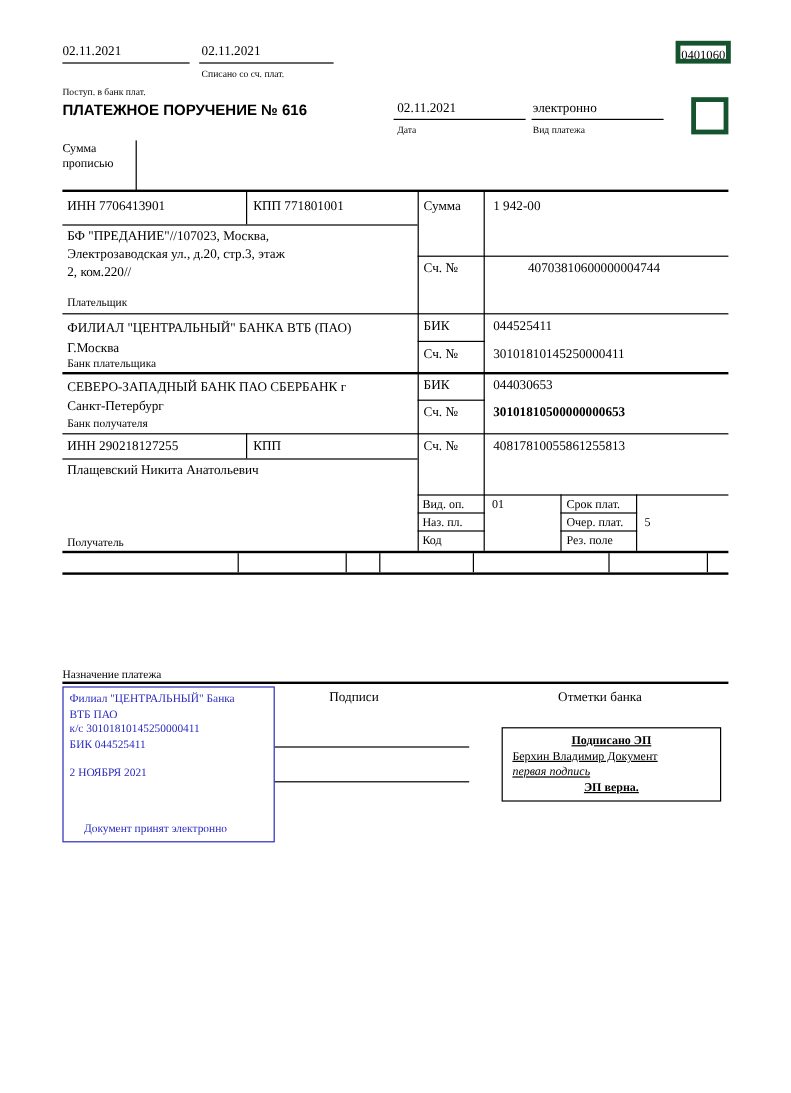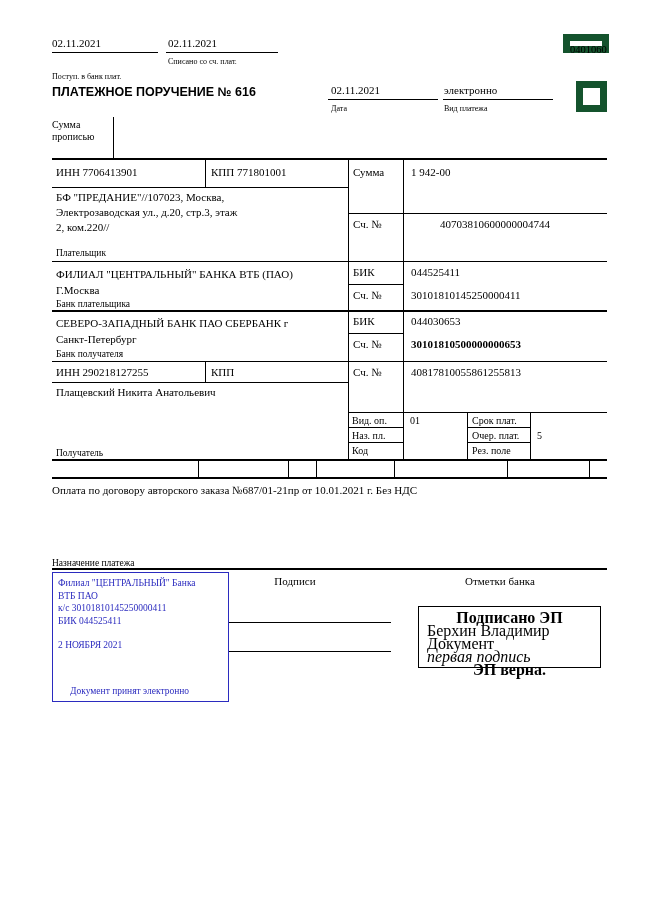--- a/index.html
+++ b/index.html
@@ -10,28 +10,28 @@
   }
   .abs { position:absolute; }
   .hl { position:absolute; background:#000; height:1px; }
   .hl2 { position:absolute; background:#000; height:2px; }
   .vl { position:absolute; background:#000; width:1px; }
   .t11 { font-size:11px; line-height:13px; }
   .t10 { font-size:10px; line-height:12px; }
   .lab { font-size:9.5px; line-height:11px; }
   .tiny { font-size:8px; line-height:9px; }
   .title { font-family:"Liberation Sans", sans-serif; font-size:12.5px; font-weight:bold; }
-  .box { position:absolute; border:7px solid #14532d; box-sizing:border-box; }
+  .box { position:absolute; border:4px solid #14532d; box-sizing:border-box; }
   .center { text-align:center; }
   .stamp {
     position:absolute; border:1px solid #2b2bbf; color:#2b2bbf; box-sizing:border-box;
     font-size:9.5px; line-height:12.5px; padding:4px 5px; display:flex; flex-direction:column;
   }
   .stamp .note { margin-top:auto;margin-left:12px; }
-  .esign-box { position:absolute; border:1px solid #000; box-sizing:border-box; padding:4px 8px; font-size:16px; line-height:13px; }
+  .esign-box { position:absolute; border:1px solid #000; box-sizing:border-box; padding:4px 8px; font-size:10px; line-height:13px;text-decoration:underline; }
   .bold { font-weight:bold; }
   .ital { font-style:italic; }
 </style>
 </head>
 <body>
 
 <div class="page">
 
   <div class="abs t11" style="left:52px; top:37px;">02.11.2021</div>
   <div class="hl" style="left:52px; top:52px; width:106px;"></div>
@@ -142,21 +142,20 @@
   <div class="hl2" style="left:52px; top:459px; width:555px;"></div>
 
   <div class="vl" style="left:198px; top:461px; height:16px;"></div>
   <div class="vl" style="left:288px; top:461px; height:16px;"></div>
   <div class="vl" style="left:316px; top:461px; height:16px;"></div>
   <div class="vl" style="left:394px; top:461px; height:16px;"></div>
   <div class="vl" style="left:507px; top:461px; height:16px;"></div>
   <div class="vl" style="left:589px; top:461px; height:16px;"></div>
   <div class="hl2" style="left:52px; top:477px; width:555px;"></div>
 
-  <div class="abs t11" style="left:52px; top:484px; width:560px;">Оплата по договору авторского заказа №687/01-21пр от 10.01.2021 г. Без НДС</div>
   <div class="abs lab" style="left:52px; top:558px;">Назначение платежа</div>
   <div class="hl2" style="left:52px; top:568px; width:555px;"></div>
 
   <div class="stamp" style="left:52px; top:572px; width:177px; height:130px;">
     <div>Филиал "ЦЕНТРАЛЬНЫЙ" Банка</div>
     <div>ВТБ ПАО</div>
     <div>к/с 30101810145250000411</div>
     <div>БИК 044525411</div>
     <div style="margin-top:12px;">2 НОЯБРЯ 2021</div>
     <div class="note">Документ принят электронно</div>

